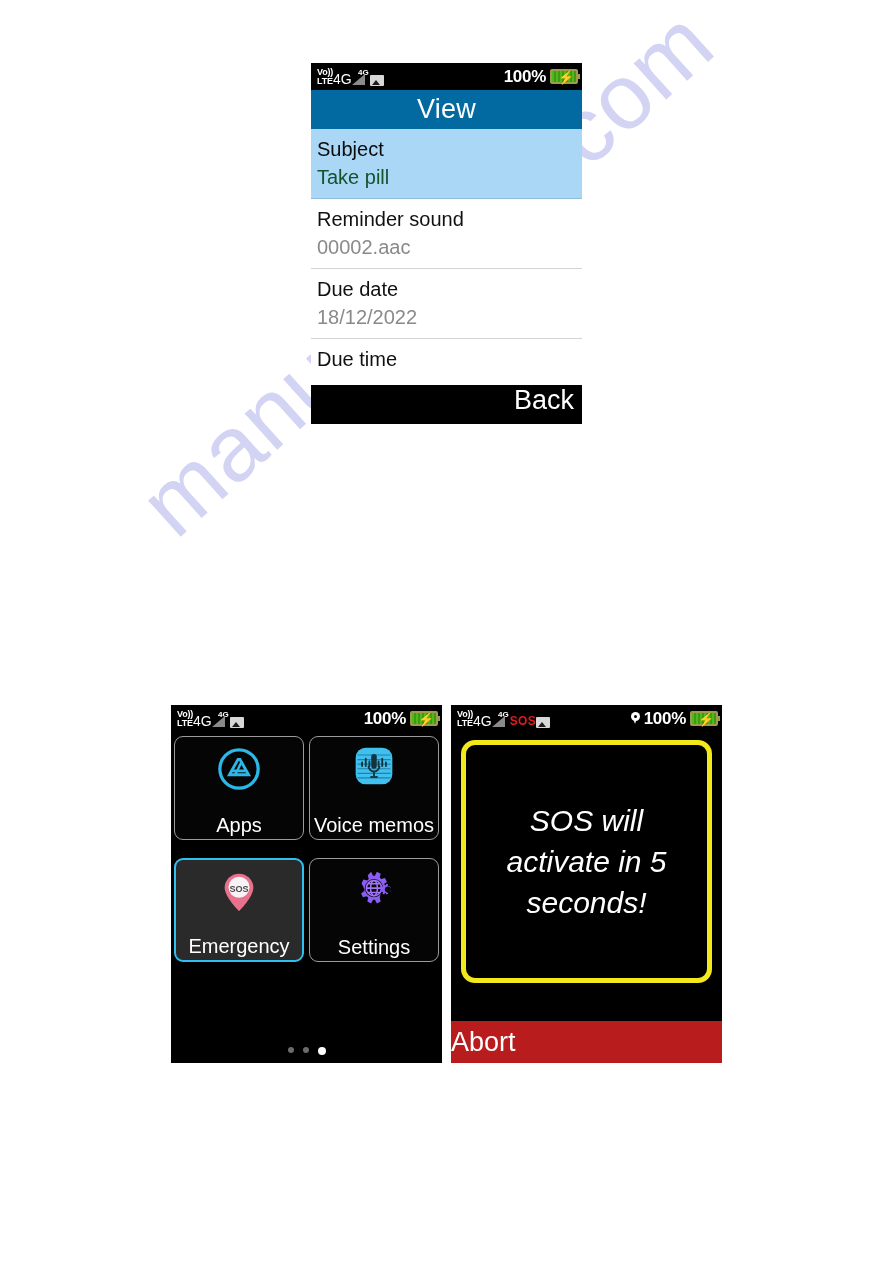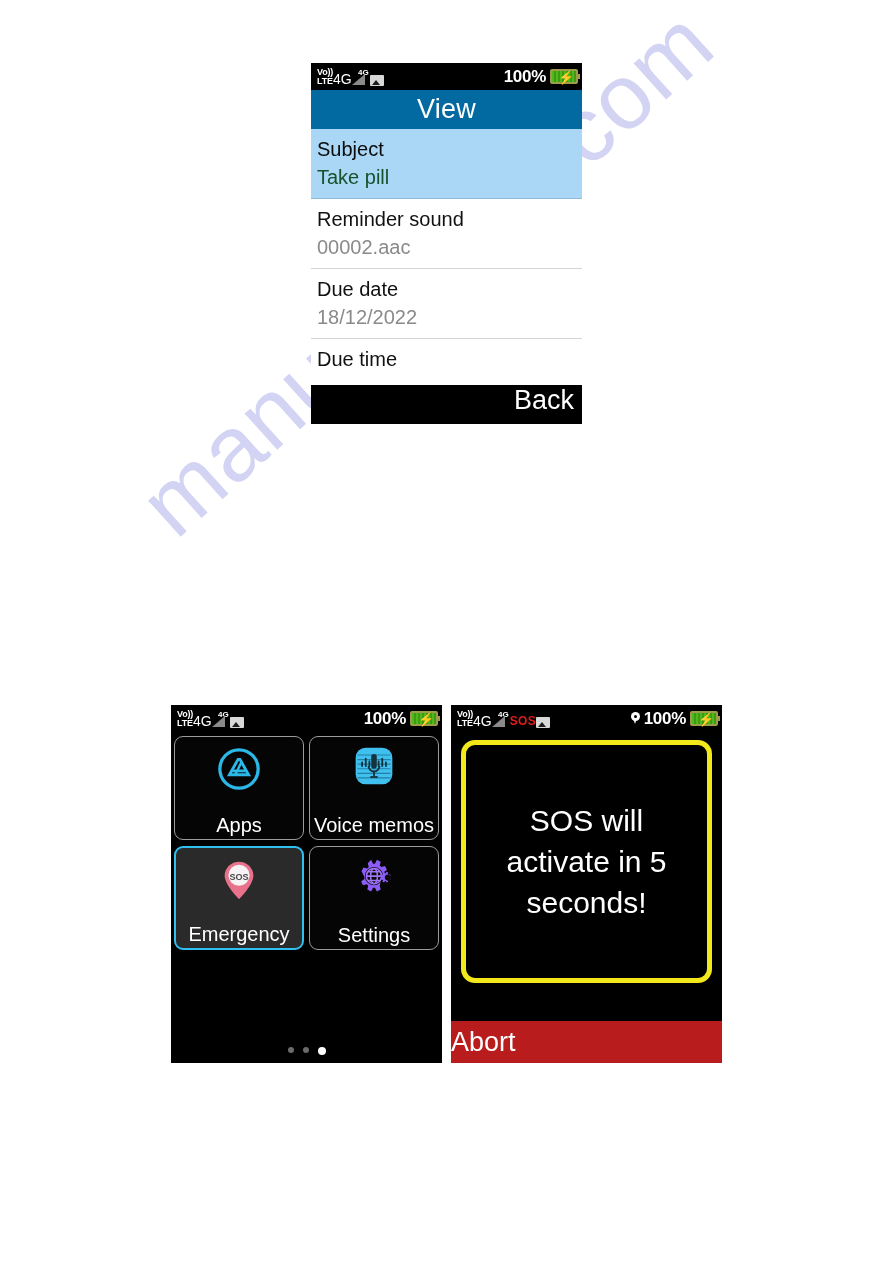--- a/index.html
+++ b/index.html
@@ -268,21 +268,21 @@
     left: 171px;
     top: 705px;
     width: 271px;
     height: 358px;
     background: #000;
   }
   .grid {
     padding: 4px 3px 0 3px;
     display: grid;
     grid-template-columns: 1fr 1fr;
-    gap: 6px 5px;
+    gap: 18px 5px;
     box-sizing: border-box;
   }
   .tile {
     height: 104px;
     border: 1px solid #9b9b9b;
     border-radius: 9px;
     background: #050505;
     display: flex;
     flex-direction: column;
     align-items: center;
@@ -340,20 +340,21 @@
   .sos-box {
     margin: 8px 10px 0 10px;
     height: 243px;
     border: 5px solid #f2e81a;
     border-radius: 14px;
     background: #000;
     display: flex;
     align-items: center;
     justify-content: center;
     box-sizing: border-box;
+    font-style: italic;
   }
   .sos-text {
     color: #fff;
     font-size: 30px;
     line-height: 41px;
     text-align: center;
     padding: 0 10px;
     font-weight: 400;
   }
   .abort-bar {

